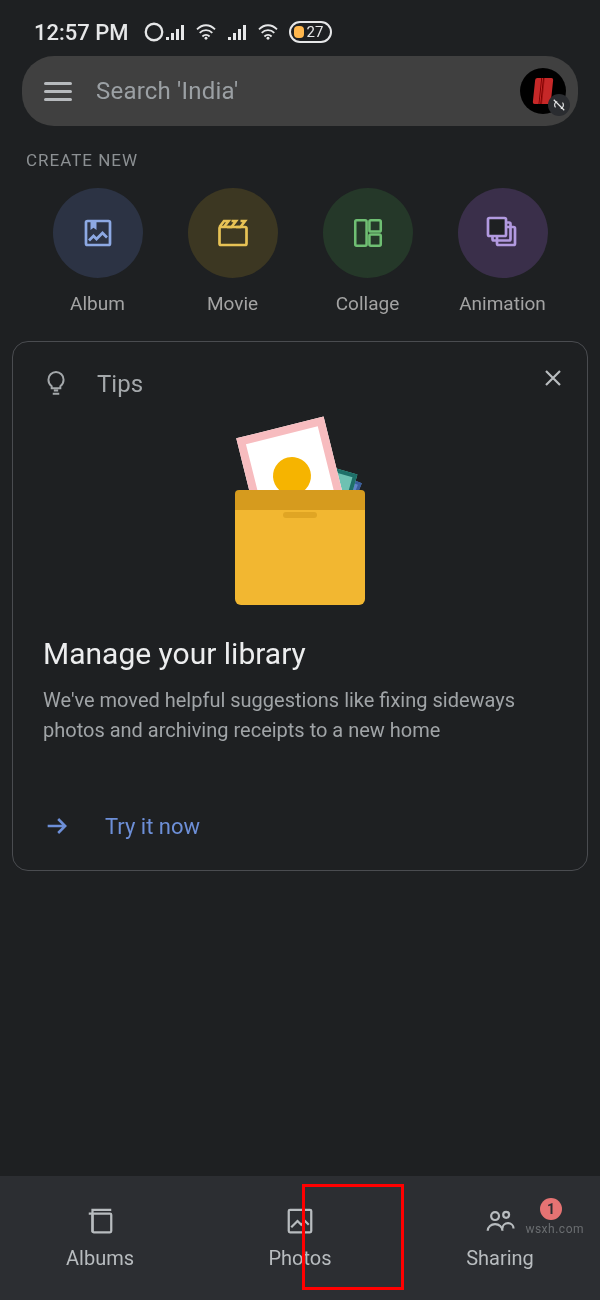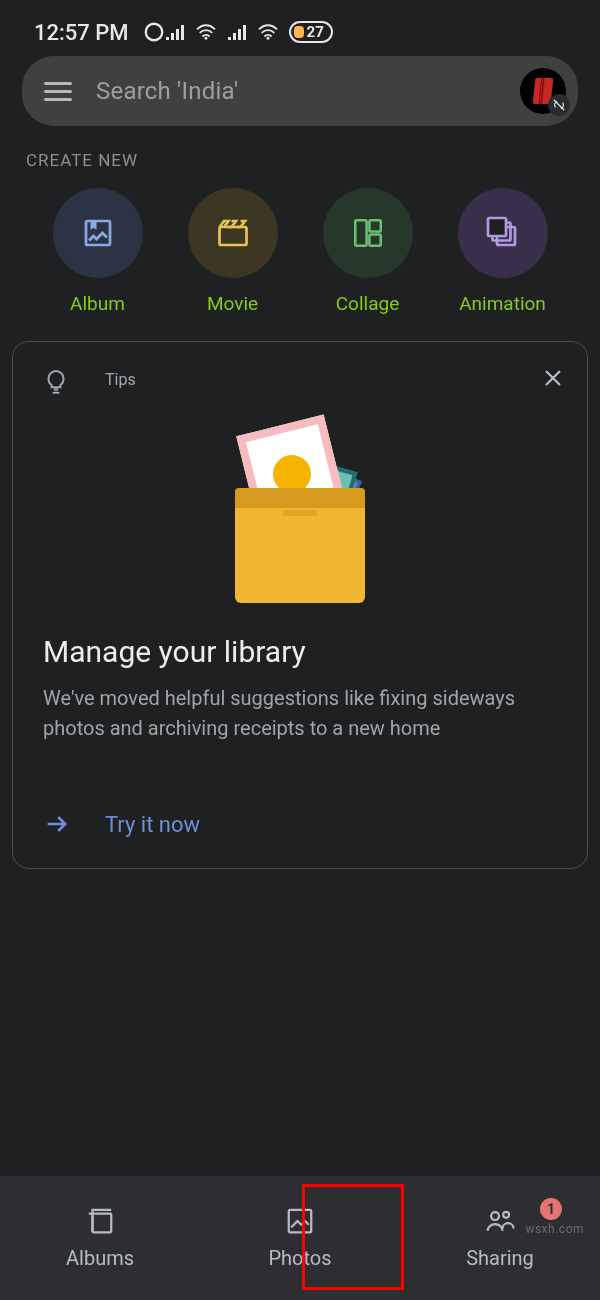--- a/index.html
+++ b/index.html
@@ -5,21 +5,21 @@
   * { box-sizing: border-box; margin: 0; padding: 0; font-family: Roboto, "Segoe UI", Arial, sans-serif; -webkit-font-smoothing: antialiased; }
   html, body { width: 600px; height: 1300px; background: #1e2022; color: #e6e7e8; overflow: hidden; position: relative; }
 
   
   .status-bar { display: flex; align-items: center; justify-content: flex-start; height: 48px; padding: 16px 18px 0 34px; font-size: 22px; font-weight: 500; }
   .status-left { display: flex; align-items: center; gap: 14px; }
   .status-right { display: flex; align-items: center; gap: 10px; }
   .status-right svg { display: block; }
   .battery-pill { display: inline-flex; align-items: center; border: 2px solid #e6e7e8; border-radius: 12px; padding: 1px 7px 1px 3px; height: 22px; position: relative; }
   .battery-fill { width: 10px; height: 12px; background: #ffb74d; border-radius: 4px; margin-right: 3px; }
-  .battery-text { font-size: 15px; font-weight: 700; }
+  .battery-text { font-size: 15px; font-weight: 400; }
 
   
   .search-row { margin: 8px 22px 0; background: #404040; border-radius: 32px; height: 70px; display: flex; align-items: center; padding: 0 12px 0 22px; position: relative; }
   .hamburger { width: 28px; display: flex; flex-direction: column; gap: 5px; margin-right: 24px; }
   .hamburger span { height: 3px; background: #b7babd; border-radius: 2px; }
   .search-text { color: #9ba0a4; font-size: 24px; flex: 1; letter-spacing: .2px; }
   .avatar { width: 46px; height: 46px; border-radius: 50%; background: radial-gradient(circle at 50% 40%, #000 0%, #000 100%); position: relative; display: flex; align-items: center; justify-content: center; }
   .avatar::before { content: ""; position: absolute; width: 18px; height: 26px; background: linear-gradient(90deg,#c62828 30%,#7f0000 35%,#c62828 40%,#7f0000 45%,#c62828 55%); border-radius: 2px; transform: skewX(-6deg); }
   .avatar-badge { position: absolute; right: -4px; bottom: -2px; width: 22px; height: 22px; border-radius: 50%; background: #2a2c30; display: flex; align-items: center; justify-content: center; }
 
@@ -27,25 +27,25 @@
   .section-heading { margin: 24px 0 18px 26px; color: #8c9093; font-size: 17px; letter-spacing: 1px; }
 
   
   .create-row { display: flex; justify-content: space-around; padding: 0 30px; }
   .create-item { display: flex; flex-direction: column; align-items: center; gap: 14px; width: 100px; }
   .create-circle { width: 90px; height: 90px; border-radius: 50%; display: flex; align-items: center; justify-content: center; }
   .c-album   { background: #2c3344; }
   .c-movie   { background: #3c3722; }
   .c-collage { background: #253829; }
   .c-anim    { background: #3a2f4a; }
-  .create-label { color: #84cc16; font-size: 19px; }
+  .create-label { color: #a3a3a3; font-size: 19px; }
 
   
   .tips-card { margin: 26px 12px 0; border: 1px solid #4a4c50; border-radius: 16px; padding: 28px 30px 30px; position: relative; }
-  .tips-head { display: flex; gap: 36px; color: #a4a8ab; font-size: 16px; }
+  .tips-head { display: flex; align-items: center; gap: 28px; color: #a4a8ab; font-size: 24px; }
   .close-x { position: absolute; right: 22px; top: 24px; color: #b8bcbf; }
   .illu-row { display: flex; justify-content: center; margin: 24px 0 34px; }
   .illu-box { position: relative; width: 170px; height: 180px; }
   .bag-body { position: absolute; left: 20px; top: 78px; width: 130px; height: 105px; background: #f2b731; border-radius: 6px; z-index: 3; }
   .bag-top  { position: absolute; left: 20px; top: 68px; width: 130px; height: 20px; background: #d69b1e; border-radius: 4px 4px 0 0; z-index: 4; }
   .bag-slot { position: absolute; left: 68px; top: 90px; width: 34px; height: 6px; background: #e0a524; border-radius: 3px; z-index: 5; }
   .photo1 { position: absolute; left: 32px; top: 4px; width: 90px; height: 100px; background: #fff; border: 8px solid #f7bcbf; transform: rotate(-14deg); z-index: 2; display: flex; align-items: center; justify-content: center; }
   .photo1::after { content: ""; width: 38px; height: 38px; background: #f6b400; border-radius: 50%; }
   .photo2 { position: absolute; left: 110px; top: 48px; width: 28px; height: 36px; background: #6ec1b2; border: 4px solid #1e6f68; transform: rotate(16deg); z-index: 1; }
   .photo3 { position: absolute; left: 120px; top: 56px; width: 22px; height: 30px; background: #5f84c7; border: 3px solid #3a5e9b; transform: rotate(22deg); z-index: 0; }

